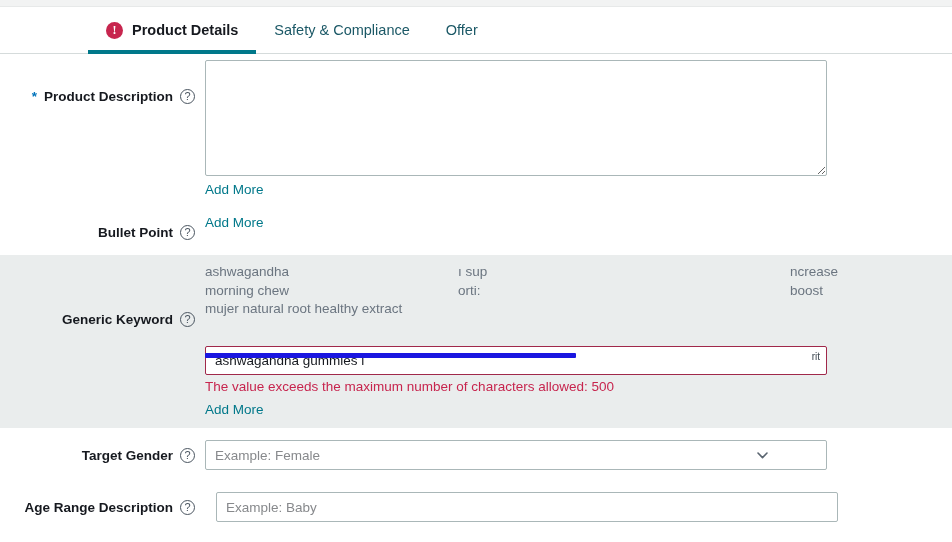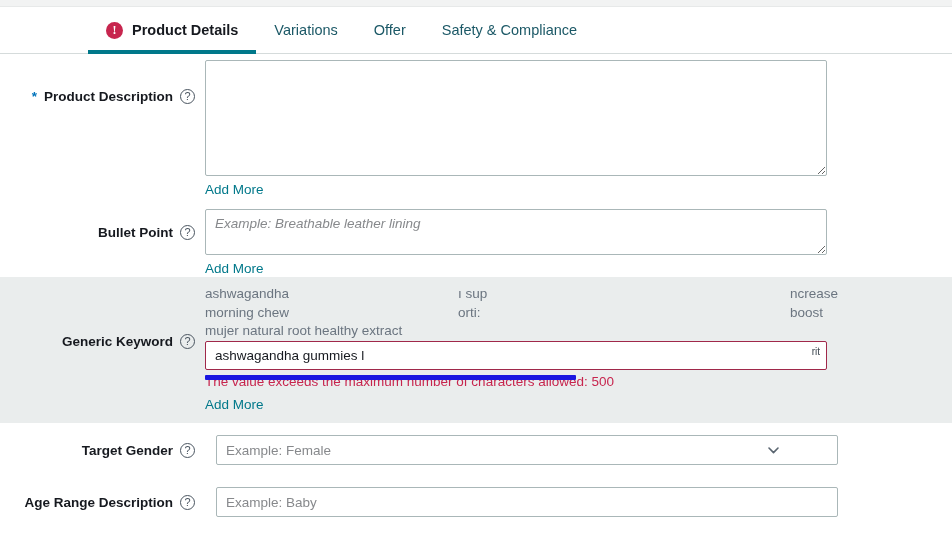--- a/index.html
+++ b/index.html
@@ -148,21 +148,21 @@
     padding-right: 28px;
     cursor: pointer;
   }
   .chevron {
     position: absolute;
     right: 0; top: 0;
     width: 28px; height: 30px;
     display: flex; align-items: center; justify-content: center;
     pointer-events: none;
   }
-  .select-wrap { position: relative; width: 571px; margin-left: 11px; }
+  .select-wrap { position: relative; width: 571px; }
 
   .add-more {
     display: inline-block;
     font-size: 13.5px;
     color: #00788a;
     cursor: pointer;
     margin-top: 6px;
   }
 
   
@@ -177,21 +177,21 @@
   }
   .gl-row { position: relative; height: 18.5px; white-space: nowrap; }
   .gl-a { position: absolute; left: 0; }
   .gl-b { position: absolute; left: 253px; overflow: hidden; width: 34px; }
   .gl-c { position: absolute; left: 585px; }
 
   input.inp.error {
     border: 1px solid #a0284a;
     width: 622px;
   }
-  .kw-input-wrap { position: relative; width: 622px; }
+  .kw-input-wrap { position: relative; width: 622px; margin-top: 27px; }
   .ghost-overlay {
     position: absolute;
     top: 0; left: 0;
     width: 622px; height: 29px;
     pointer-events: none;
     overflow: hidden;
   }
   .ghost-faint {
     position: absolute;
     top: 28px; left: 10px;
@@ -230,30 +230,27 @@
   <div class="top-strip"></div>
 
   <div class="tabbar">
 
     <div class="tab active">
       <span class="err-badge">!</span>
       <span>Product Details</span>
     </div>
 
 
+
     <div class="tab">
-      <span>Variations</span>
+      <span>Safety &amp; Compliance</span>
     </div>
 
     <div class="tab">
       <span>Offer</span>
-    </div>
-
-    <div class="tab">
-      <span>Safety &amp; Compliance</span>
     </div>
   </div>
 
   <div class="form">
 
     <div class="row" style="padding-top:5px;">
       <div class="label-col" style="height:72px;">
         <span class="req-star">*</span>
         <span>Product Description</span>
         <span class="help-icon">?</span>
@@ -263,21 +260,20 @@
         <span class="add-more">Add More</span>
       </div>
     </div>
 
     <div class="row" style="padding-top:11px;">
       <div class="label-col" style="height:46px;">
         <span>Bullet Point</span>
         <span class="help-icon">?</span>
       </div>
       <div class="field-col">
-        <textarea class="ta" rows="2" style="height: 46px;" placeholder="Example: Breathable leather lining"></textarea>
         <span class="add-more">Add More</span>
       </div>
     </div>
 
     <div class="row highlight" style="padding-top:8px; padding-bottom:10px;">
       <div class="label-col" style="height:112px;">
         <span>Generic Keyword</span>
         <span class="help-icon">?</span>
       </div>
 

